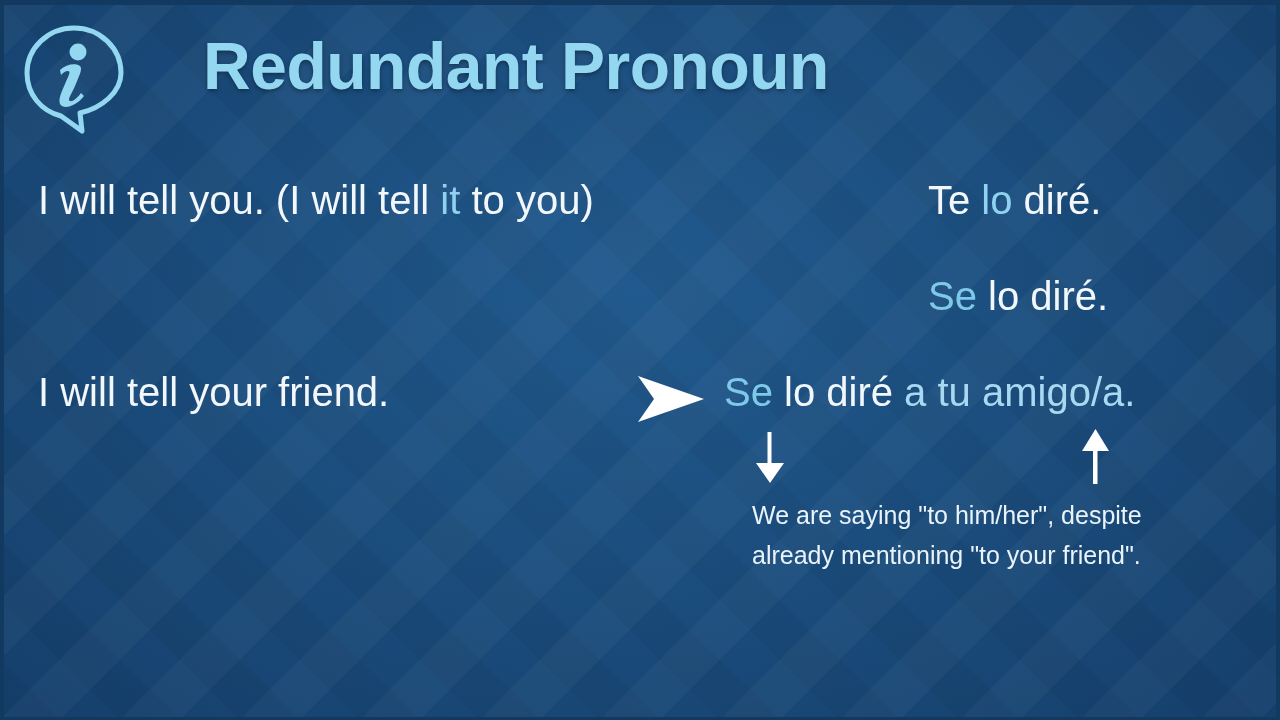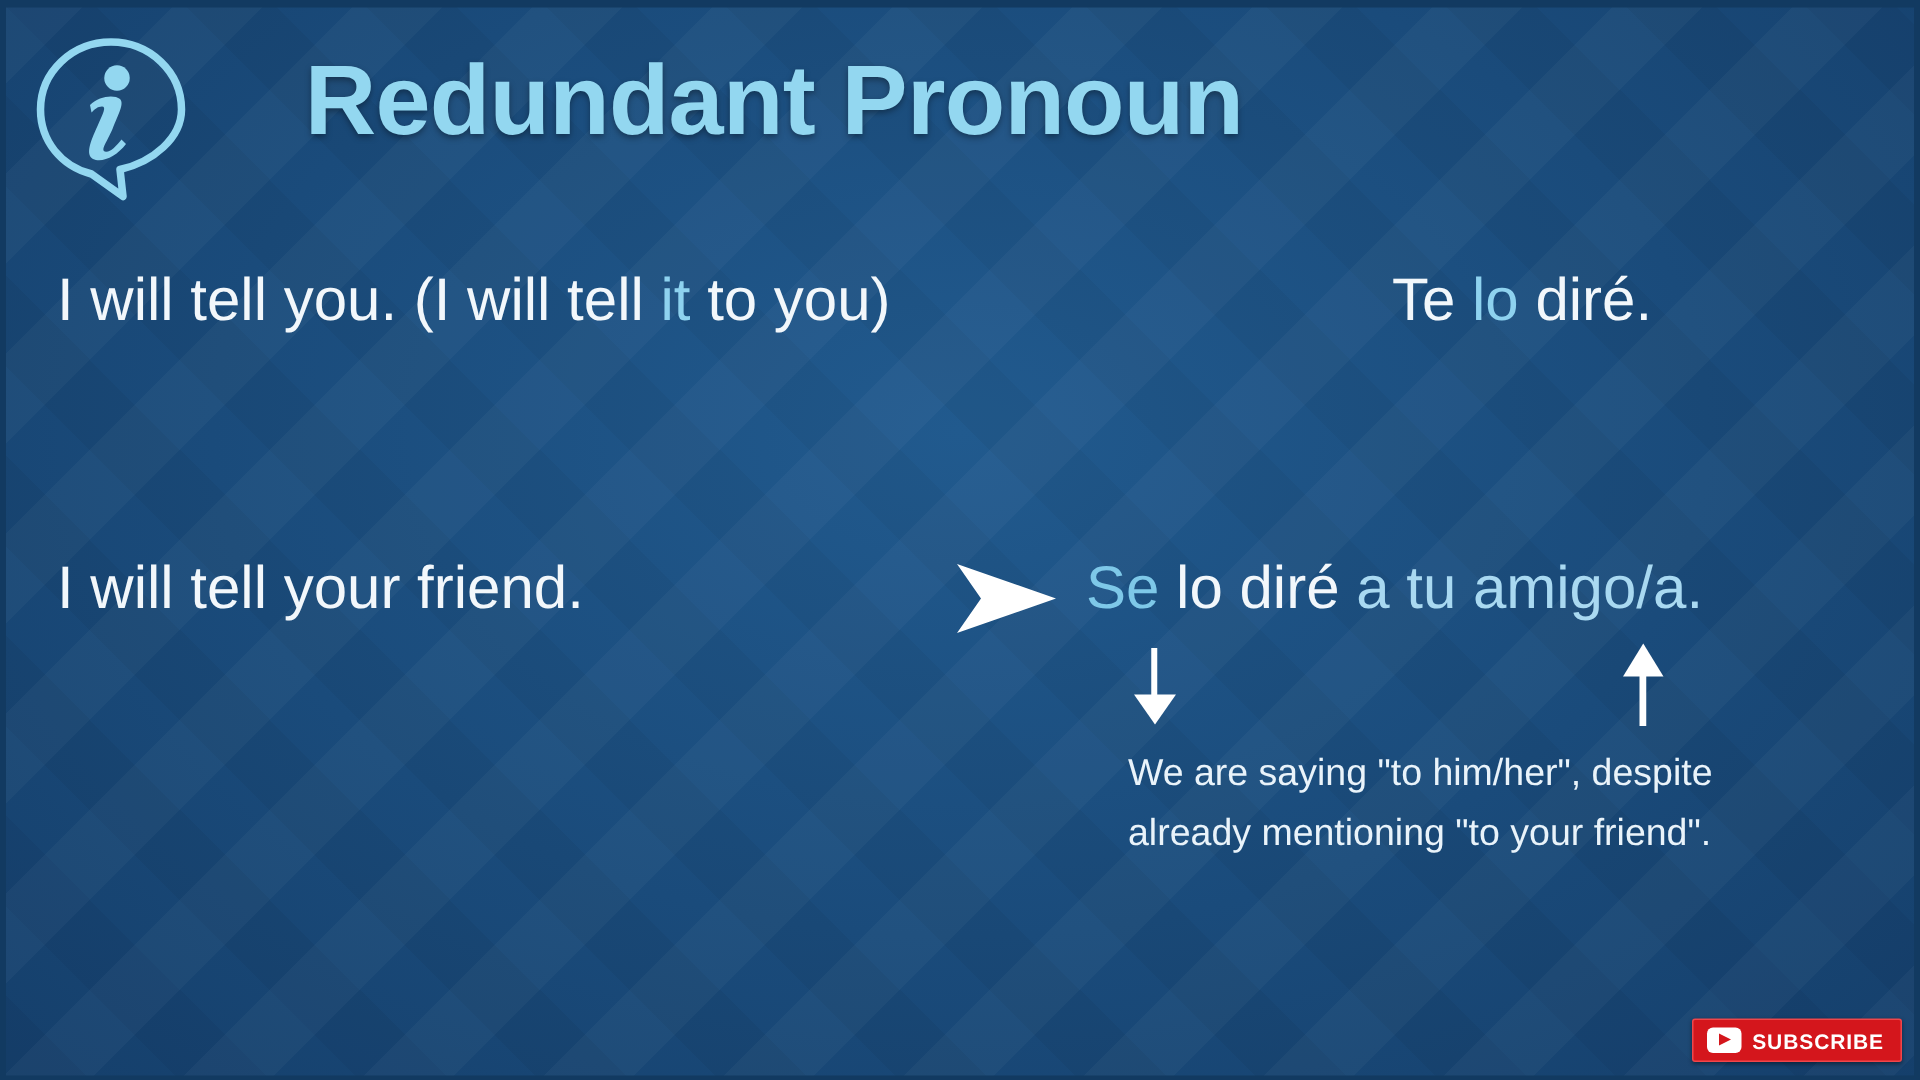--- a/index.html
+++ b/index.html
@@ -154,20 +154,21 @@
   </div>
 
   <div id="title">Redundant Pronoun</div>
 
   <div class="row" id="row-1">
     <div class="english"><span>I will tell you. (I will tell </span><span class="hl-blue">it</span><span> to you)</span></div>
     <div class="spanish"><span>Te </span><span class="hl-blue">lo</span><span> diré.</span></div>
   </div>
 
   <div class="row" id="row-2">
+    <div class="spanish"><span class="hl-se">Se</span><span> lo diré.</span></div>
   </div>
 
   <div class="row" id="row-3">
     <div class="english"><span>I will tell your friend.</span></div>
     <div class="spanish"><span class="hl-se">Se</span><span> lo diré</span><span class="hl-pale"> a tu amigo/a.</span></div>
   </div>
 
   <div id="play-arrow">
     <svg viewBox="0 0 74 52" xmlns="http://www.w3.org/2000/svg">
       <path d="M4 3 L70 26 L4 49 L20 26 Z" fill="#ffffff"></path>
@@ -186,18 +187,14 @@
       <rect x="15" y="16" width="4.5" height="40" fill="#ffffff"></rect>
       <path d="M17.5 1 L31 23 L4 23 Z" fill="#ffffff"></path>
     </svg>
   </div>
 
   <div id="caption">
     <span class="cap-line">We are saying "to him/her", despite</span>
     <span class="cap-line">already mentioning "to your friend".</span>
   </div>
 
-  <div id="subscribe">
-    <span class="yt-play"></span>
-    <span class="sub-label">SUBSCRIBE</span>
-  </div>
 
 </div>
 
 </body></html>

